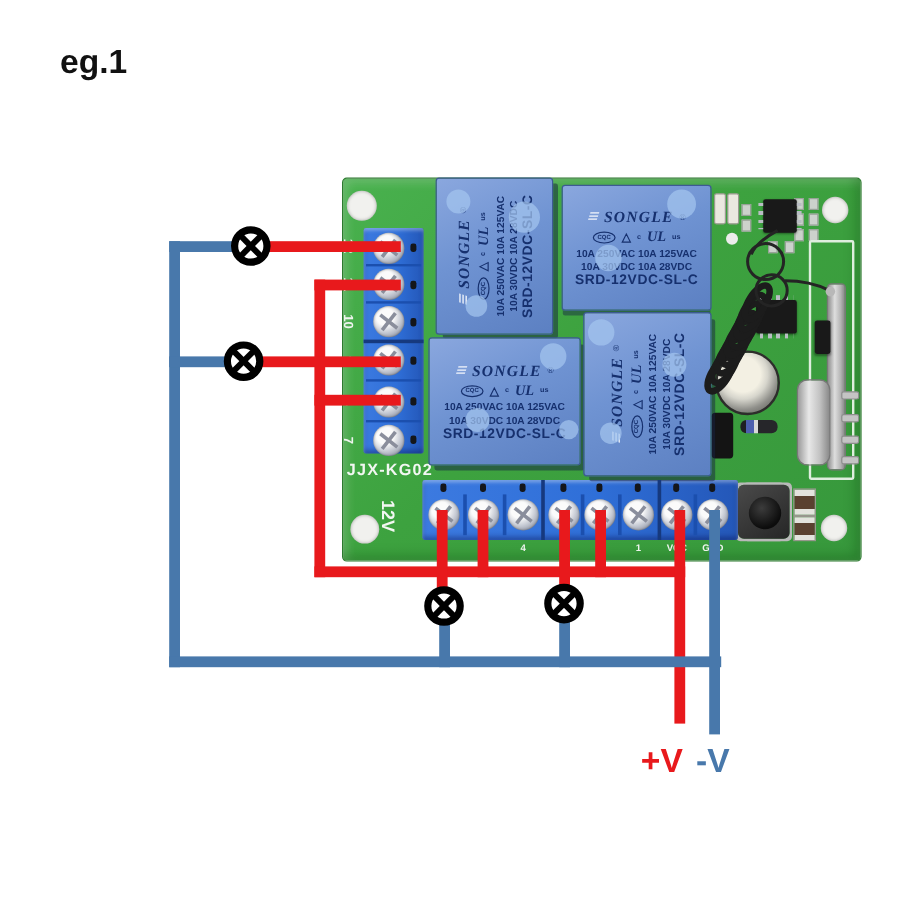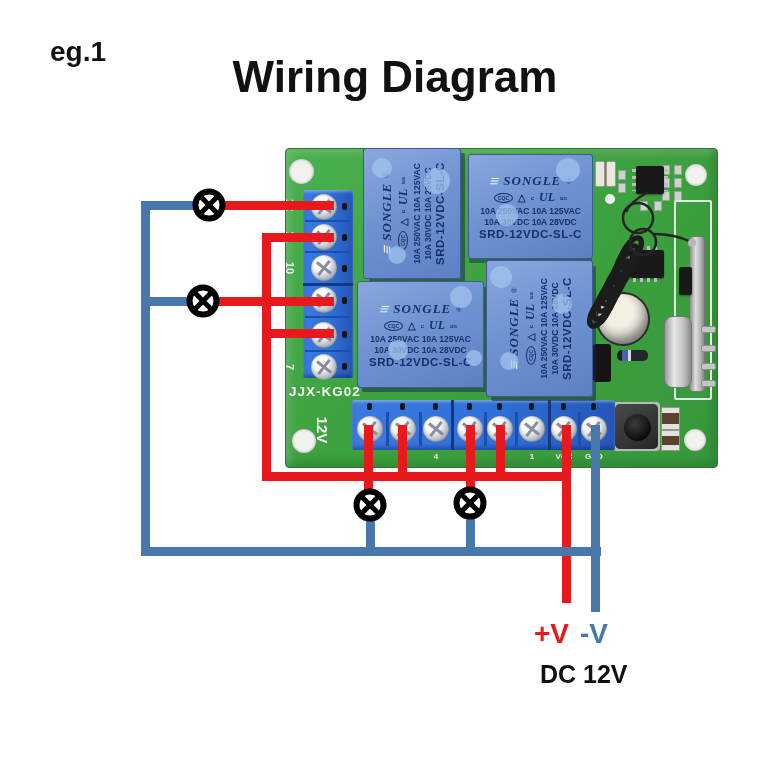--- a/index.html
+++ b/index.html
@@ -85,21 +85,20 @@
   .nv{left:580px;top:618px;font-size:28px;font-weight:bold;color:#4878ab;z-index:9;}
   .dc{left:540px;top:660px;font-size:25px;font-weight:bold;color:#111;z-index:9;}
   .antenna{z-index:6;}
 </style>
 </head>
 <body>
 
 <div id="canvas">
 
   <div class="abs eg">eg.1</div>
-  <div class="abs title">Wiring Diagram</div>
 
   <div class="abs board"></div>
   <div class="abs hole" style="left:289px;top:159px;width:25px;height:25px;"></div>
   <div class="abs hole" style="left:685px;top:164px;width:22px;height:22px;"></div>
   <div class="abs hole" style="left:292px;top:429px;width:24px;height:24px;"></div>
   <div class="abs hole" style="left:684px;top:429px;width:22px;height:22px;"></div>
 
   <div class="abs silk" style="left:289px;top:384px;font-size:13.5px;letter-spacing:1px;">JJX-KG02</div>
   <div class="abs silk" style="left:300px;top:422px;width:46px;height:16px;font-size:15px;transform:rotate(90deg);text-align:center;">12V</div>
 
@@ -342,15 +341,14 @@
     <line x1="31.2" y1="12.8" x2="12.8" y2="31.2" stroke="#000000" stroke-width="5"></line>
   </svg>
   <svg class="abs lamp" style="left:448px;top:481px;" width="44" height="44" viewBox="0 0 44 44">
     <circle cx="22" cy="22" r="13.5" fill="#ffffff" stroke="#000000" stroke-width="6"></circle>
     <line x1="12.8" y1="12.8" x2="31.2" y2="31.2" stroke="#000000" stroke-width="5"></line>
     <line x1="31.2" y1="12.8" x2="12.8" y2="31.2" stroke="#000000" stroke-width="5"></line>
   </svg>
 
   <div class="abs pv">+V</div>
   <div class="abs nv">-V</div>
-  <div class="abs dc">DC 12V</div>
 
 </div>
 
 </body></html>

